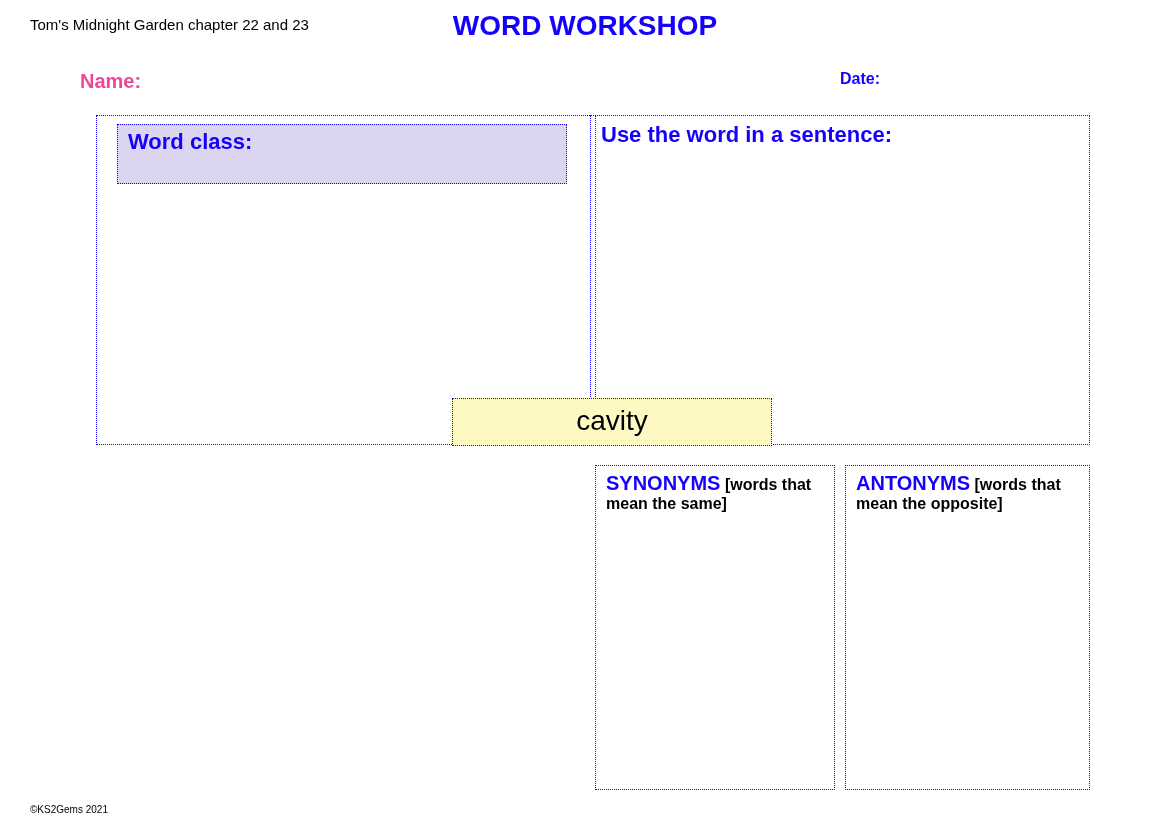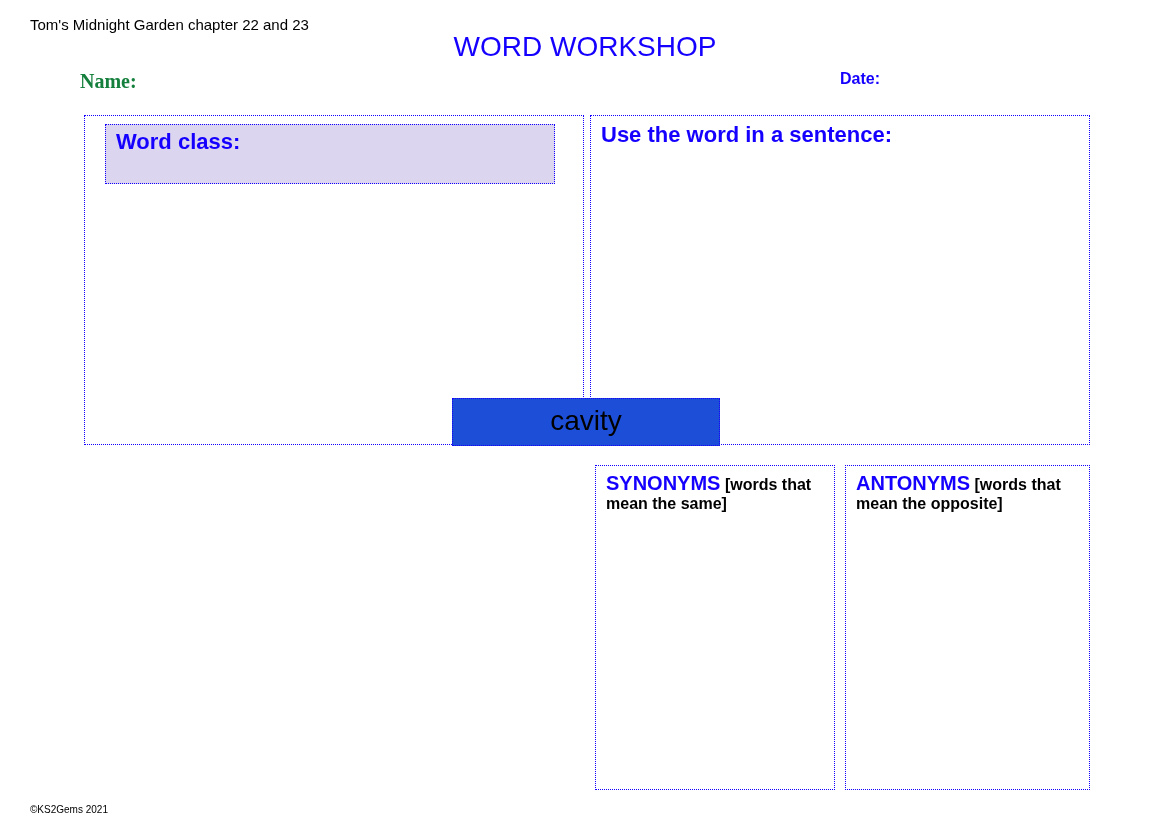--- a/index.html
+++ b/index.html
@@ -13,36 +13,35 @@
   .header-small {
     position: absolute;
     top: 16px;
     left: 30px;
     font-family: Arial, sans-serif;
     font-size: 15px;
     color: #000;
   }
   .title {
     position: absolute;
-    top: 31px;
+    top: 10px;
     left: 0;
     width: 100%;
     text-align: center;
     font-size: 28px;
-    font-weight: normal;
+    font-weight: bold;
     color: #1500ff;
   }
   .name-label {
     position: absolute;
     top: 70px;
     left: 80px;
     font-size: 20px;
     font-weight: bold;
-    color: #15803d;
-    font-family: Liberation Serif, serif;
+    color: #ec4899;
   }
   .date-label {
     position: absolute;
     top: 70px;
     right: 290px;
     font-size: 16px;
     font-weight: bold;
     color: #1500ff;
   }
   .worksheet {
@@ -52,21 +51,21 @@
     right: 80px;
     bottom: 30px;
   }
   .dotted-box {
     border: 1px dotted #1500ff;
     position: absolute;
     padding: 6px 10px;
   }
   .box-left-top {
     top: 0;
-    left: 4px;
+    left: 16px;
     width: 500px;
     height: 330px;
   }
   .box-right-top {
     top: 0;
     left: 510px;
     right: 0;
     height: 330px;
   }
   .word-class-box {
@@ -101,23 +100,23 @@
   }
   .hint-light {
     font-size: 16px;
     color: #000;
     font-weight: normal;
   }
   .target-word {
     position: absolute;
     top: 283px;
     left: 372px;
-    width: 268px;
+    width: 320px;
     height: 48px;
-    background: #1d4ed8;
+    background: #fef9c3;
     border: 1px dotted #1500ff;
     text-align: center;
     font-size: 28px;
     color: #000;
     line-height: 44px;
     z-index: 10;
   }
   .box-modify {
     top: 350px;
     left: 0;

